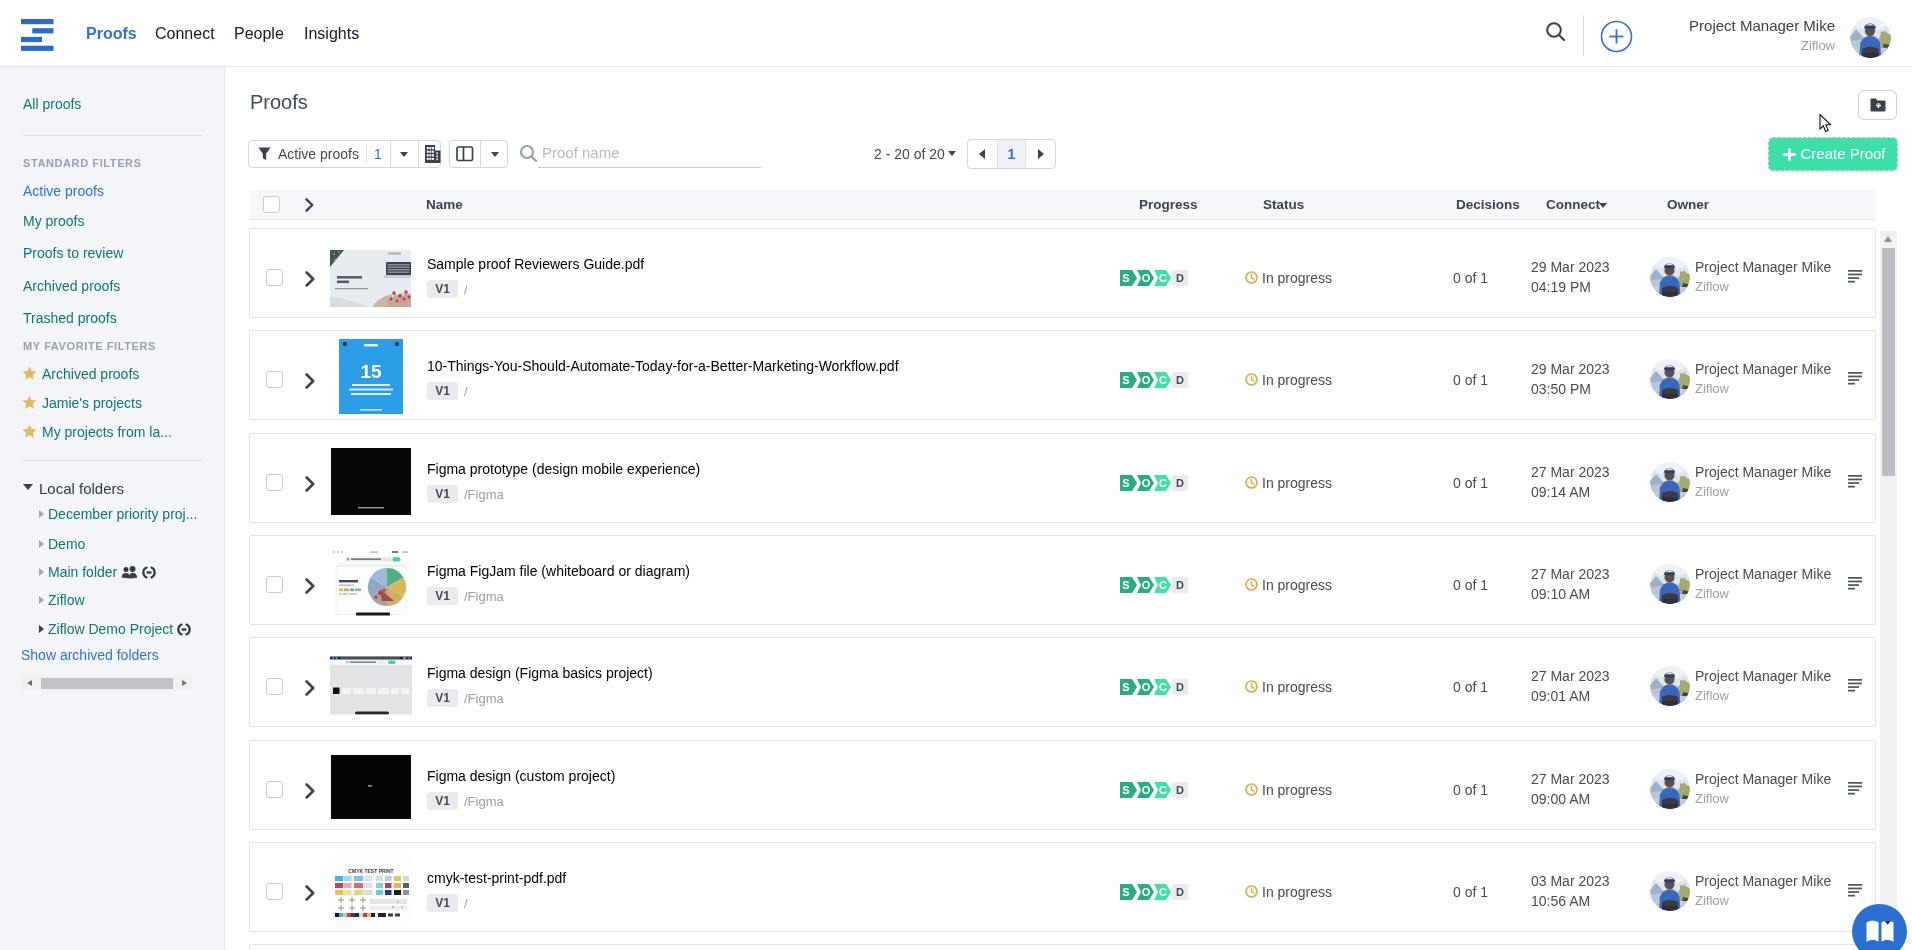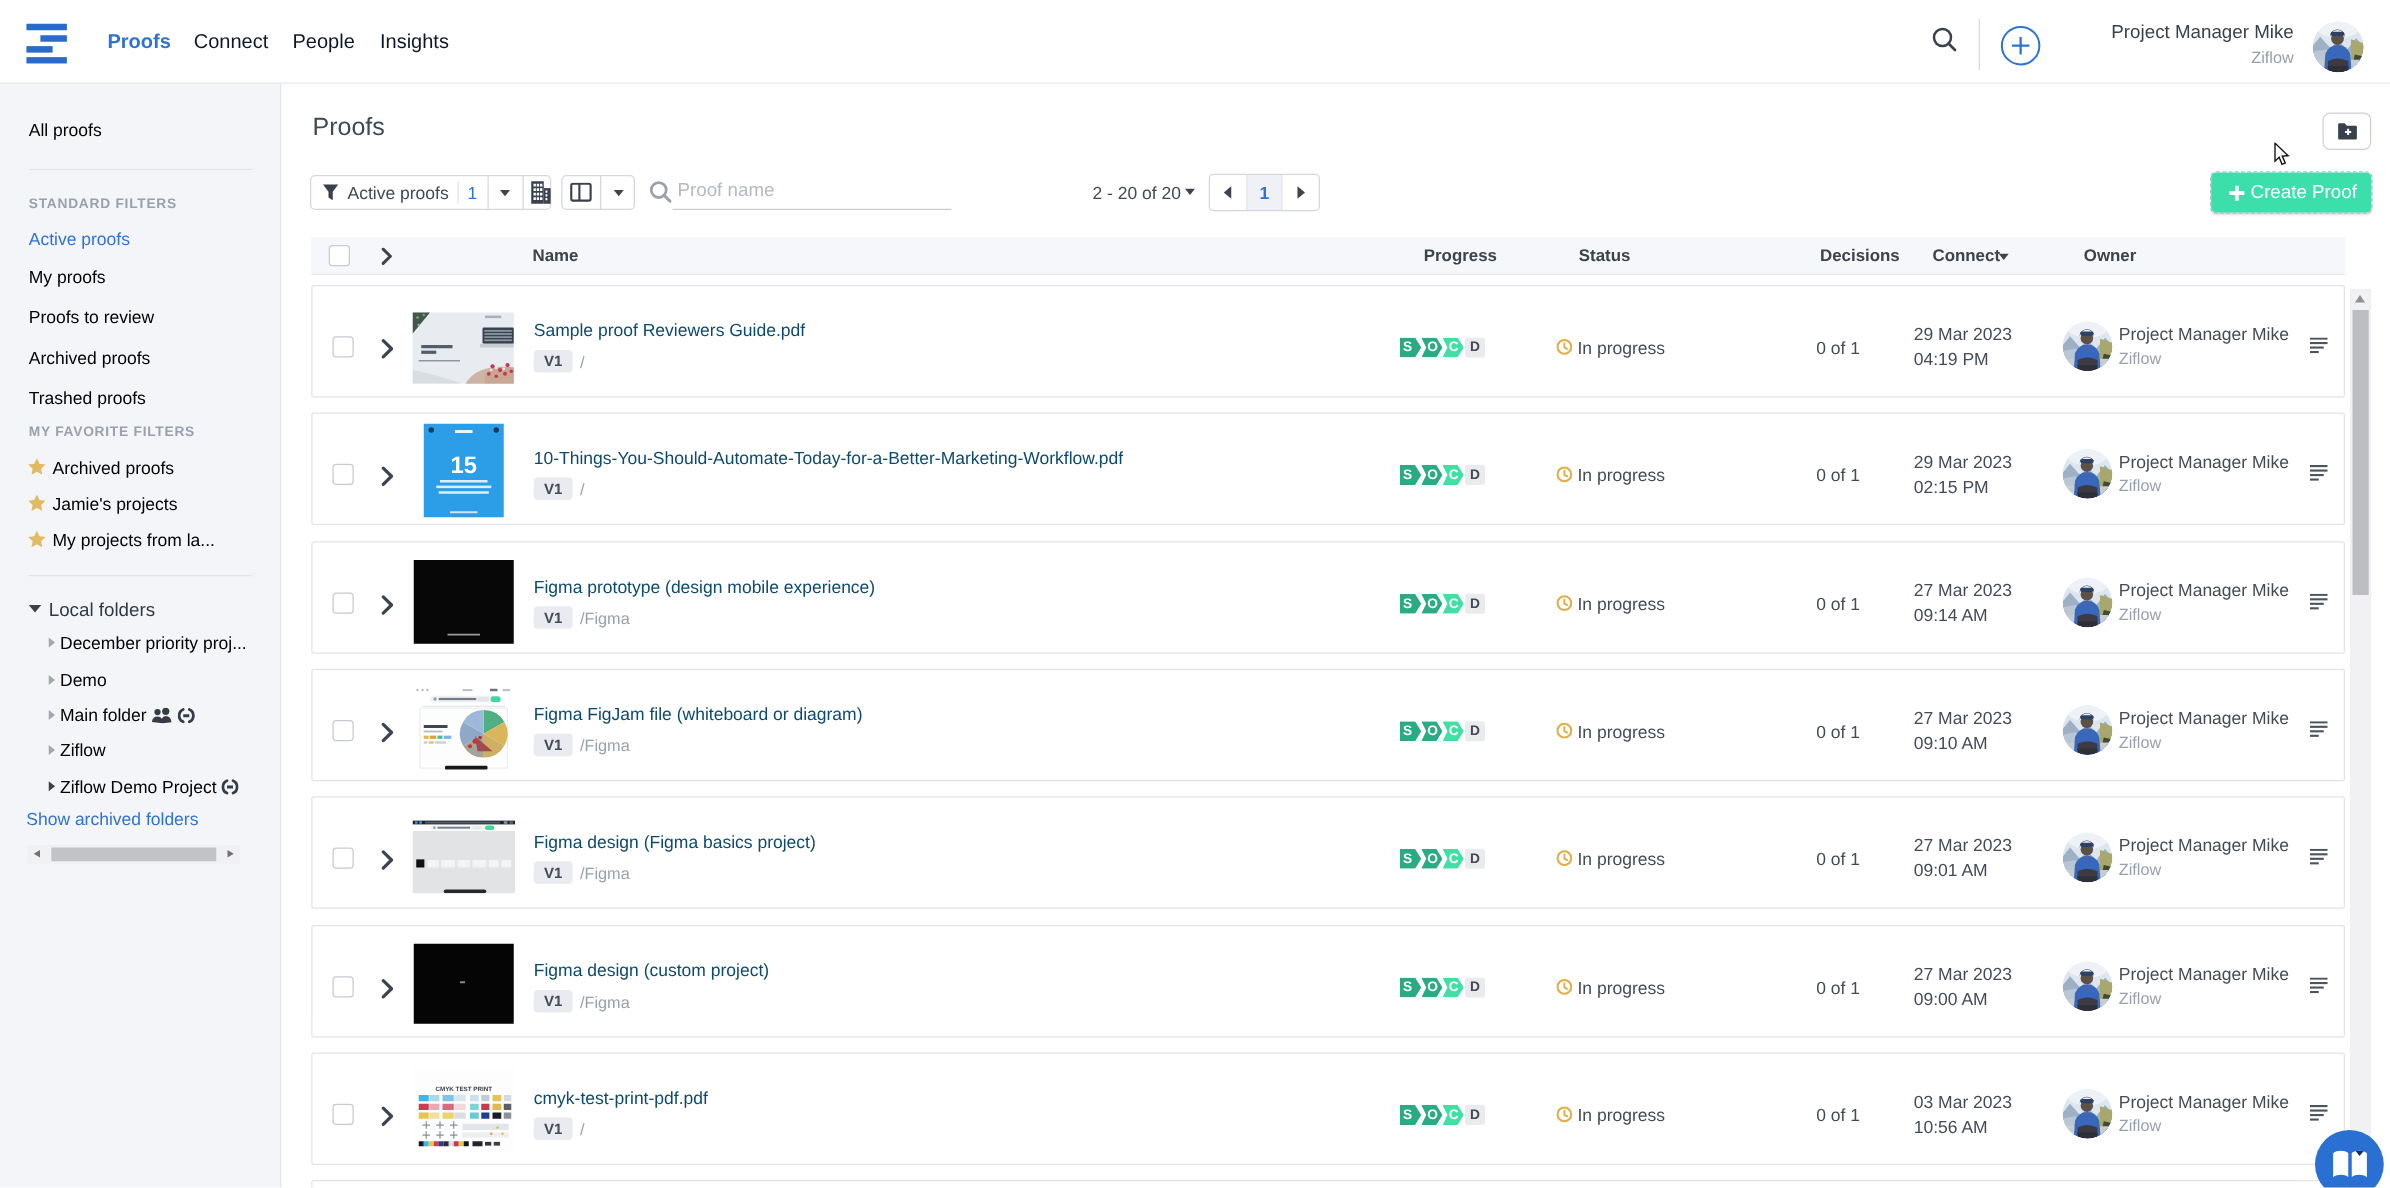--- a/index.html
+++ b/index.html
@@ -7,21 +7,21 @@
 
 .hdr {position:absolute;left:0;top:0;width:1912px;height:67px;background:#fff;border-bottom:1px solid #e7e8eb;z-index:5}
 .nav {position:absolute;top:0;height:67px;line-height:67px;font-size:16px;color:#0f172a}
 .nav.on {color:#2e72d3;font-weight:bold}
 .hdiv {position:absolute;left:1583px;top:15px;width:1px;height:41px;background:#dadce1}
 .uname {position:absolute;right:77px;top:17px;font-size:15px;color:#39424c;text-align:right}
 .uorg {position:absolute;right:77px;top:38px;font-size:13px;color:#959ea7;text-align:right}
 .hav {position:absolute;left:1850px;top:17px;width:41px;height:41px;border-radius:50%;overflow:hidden}
 
 .sb {position:absolute;left:0;top:67px;width:225px;height:883px;background:#f4f5f9;border-right:1px solid #e4e6ea}
-.si {position:absolute;left:23px;font-size:14px;color:#000000;white-space:nowrap}
+.si {position:absolute;left:23px;font-size:14px;color:#0f766e;white-space:nowrap}
 .sh {position:absolute;left:23px;font-size:11px;font-weight:bold;letter-spacing:.6px;color:#98a1ac;white-space:nowrap}
 .sdv {position:absolute;left:23px;width:179px;height:1px;background:#e2e4e9}
 
 .title {position:absolute;left:250px;top:91px;font-size:20px;color:#3f4a54}
 .fbtn {position:absolute;left:1858px;top:90px;width:39px;height:30px;background:#fff;border:1px solid #ccd0d6;border-radius:6px}
 .grp {position:absolute;top:140px;height:28px;background:#fff;border:1px solid #d4d7dd;border-radius:4px;display:flex;align-items:center;white-space:nowrap}
 .grp span, .grp svg {flex-shrink:0}
 .gsep {width:1px;height:28px;background:#d4d7dd;align-self:center}
 .caret {width:0;height:0;border-top:5px solid #3c454e;border-left:4.5px solid transparent;border-right:4.5px solid transparent}
 .ph {position:absolute;left:542px;top:144px;font-size:15px;color:#b3bac2}
@@ -29,21 +29,21 @@
 .pgtxt {position:absolute;left:874px;top:146px;width:70px;font-size:14px;color:#3f4a54;white-space:nowrap}
 .pager {position:absolute;left:967px;top:139px;width:89px;height:30px;border:1px solid #d4d7dd;border-radius:4px;background:#fff;display:flex}
 .pager>div {width:29.6px;height:28px;display:flex;align-items:center;justify-content:center}
 .cproof {position:absolute;left:1769px;top:138px;width:128px;height:32px;background:#3cdfa9;border-radius:4px;color:#fff;font-size:15px;text-align:center;line-height:32px;box-shadow:0 2px 2px rgba(0,0,0,0.15);outline:1.5px dashed #a8bcd6;outline-offset:0px}
 
 .thead {position:absolute;left:249px;top:190px;width:1627px;height:30px;background:#f6f7fb;border-bottom:1px solid #e7e9ee;font-size:13.5px;font-weight:bold;color:#3b434c}
 .thead span {position:absolute;top:7px}
 .card {position:absolute;left:249px;width:1627px;height:90px;background:#fff;border:1px solid #e2e4e9;border-radius:2px}
 .cb {position:absolute;width:17px;height:17px;background:#fff;border:1.5px solid #c6cad1;border-radius:3px}
 .thumb {position:absolute;left:80px;top:7px;width:82px;height:76px}
-.nm {position:absolute;left:177px;top:27px;font-size:14px;color:#0c4a6e;white-space:nowrap}
+.nm {position:absolute;left:177px;top:27px;font-size:14px;color:#000000;white-space:nowrap}
 .v1 {position:absolute;left:177px;top:51px;width:31px;height:18px;background:#e9ebf0;border-radius:3px;font-size:12px;font-weight:bold;color:#434c55;text-align:center;line-height:18px}
 .pth {position:absolute;left:214px;top:53px;font-size:13px;color:#98a1ab}
 .socd {position:absolute;left:870px;top:41px;height:16px}
 .pb {position:absolute;top:0;width:17px;height:16px;font-size:11px;font-weight:bold;line-height:16px;color:#fff;text-align:center}
 .pbS {padding-right:5px}
 .pbO,.pbC {padding-left:3px;padding-right:2px}
 .pbS {left:0;background:#2aab81;clip-path:polygon(0 0,12px 0,17px 8px,12px 16px,0 16px)}
 .pbO {left:17px;background:#2aab81;clip-path:polygon(0 0,12px 0,17px 8px,12px 16px,0 16px,4px 8px)}
 .pbC {left:34px;background:#40dfa6;clip-path:polygon(0 0,12px 0,17px 8px,12px 16px,0 16px,4px 8px)}
 .pbD {position:absolute;left:52px;top:0;width:16px;height:16px;background:#e9ebee;border-radius:2px;font-size:11px;font-weight:bold;line-height:16px;color:#3f4a54;text-align:center}
@@ -378,21 +378,21 @@
       <div class="pb pbC">C</div>
       <div class="pbD">D</div>
     </div>
   <svg width="13" height="13" viewBox="0 0 13 13" style="position:absolute;left:995px;top:42px">
 <circle cx="6.5" cy="6.5" r="5.5" fill="none" stroke="#dfae49" stroke-width="1.7"></circle>
 <path d="M6.5,3.6 L6.5,6.9 L8.7,8.1" fill="none" stroke="#dfae49" stroke-width="1.5" stroke-linecap="round"></path>
     </svg>
   <div class="stx">In progress</div>
   <div class="dec">0 of 1</div>
   <div class="cr1">29 Mar 2023</div>
-  <div class="cr2">02:15 PM</div>
+  <div class="cr2">03:50 PM</div>
   <div class="av">
       <svg width="40" height="40" viewBox="0 0 40 40" style="border-radius:50%;display:block">
 <defs>
           <clipPath id="av3">
             <circle cx="20" cy="20" r="20"></circle>
           </clipPath>
         </defs>
 <g clip-path="url(#av3)">
 <rect width="40" height="40" fill="#dde5ee"></rect>
 <ellipse cx="20" cy="6" rx="16" ry="7" fill="#eef2f7"></ellipse>

